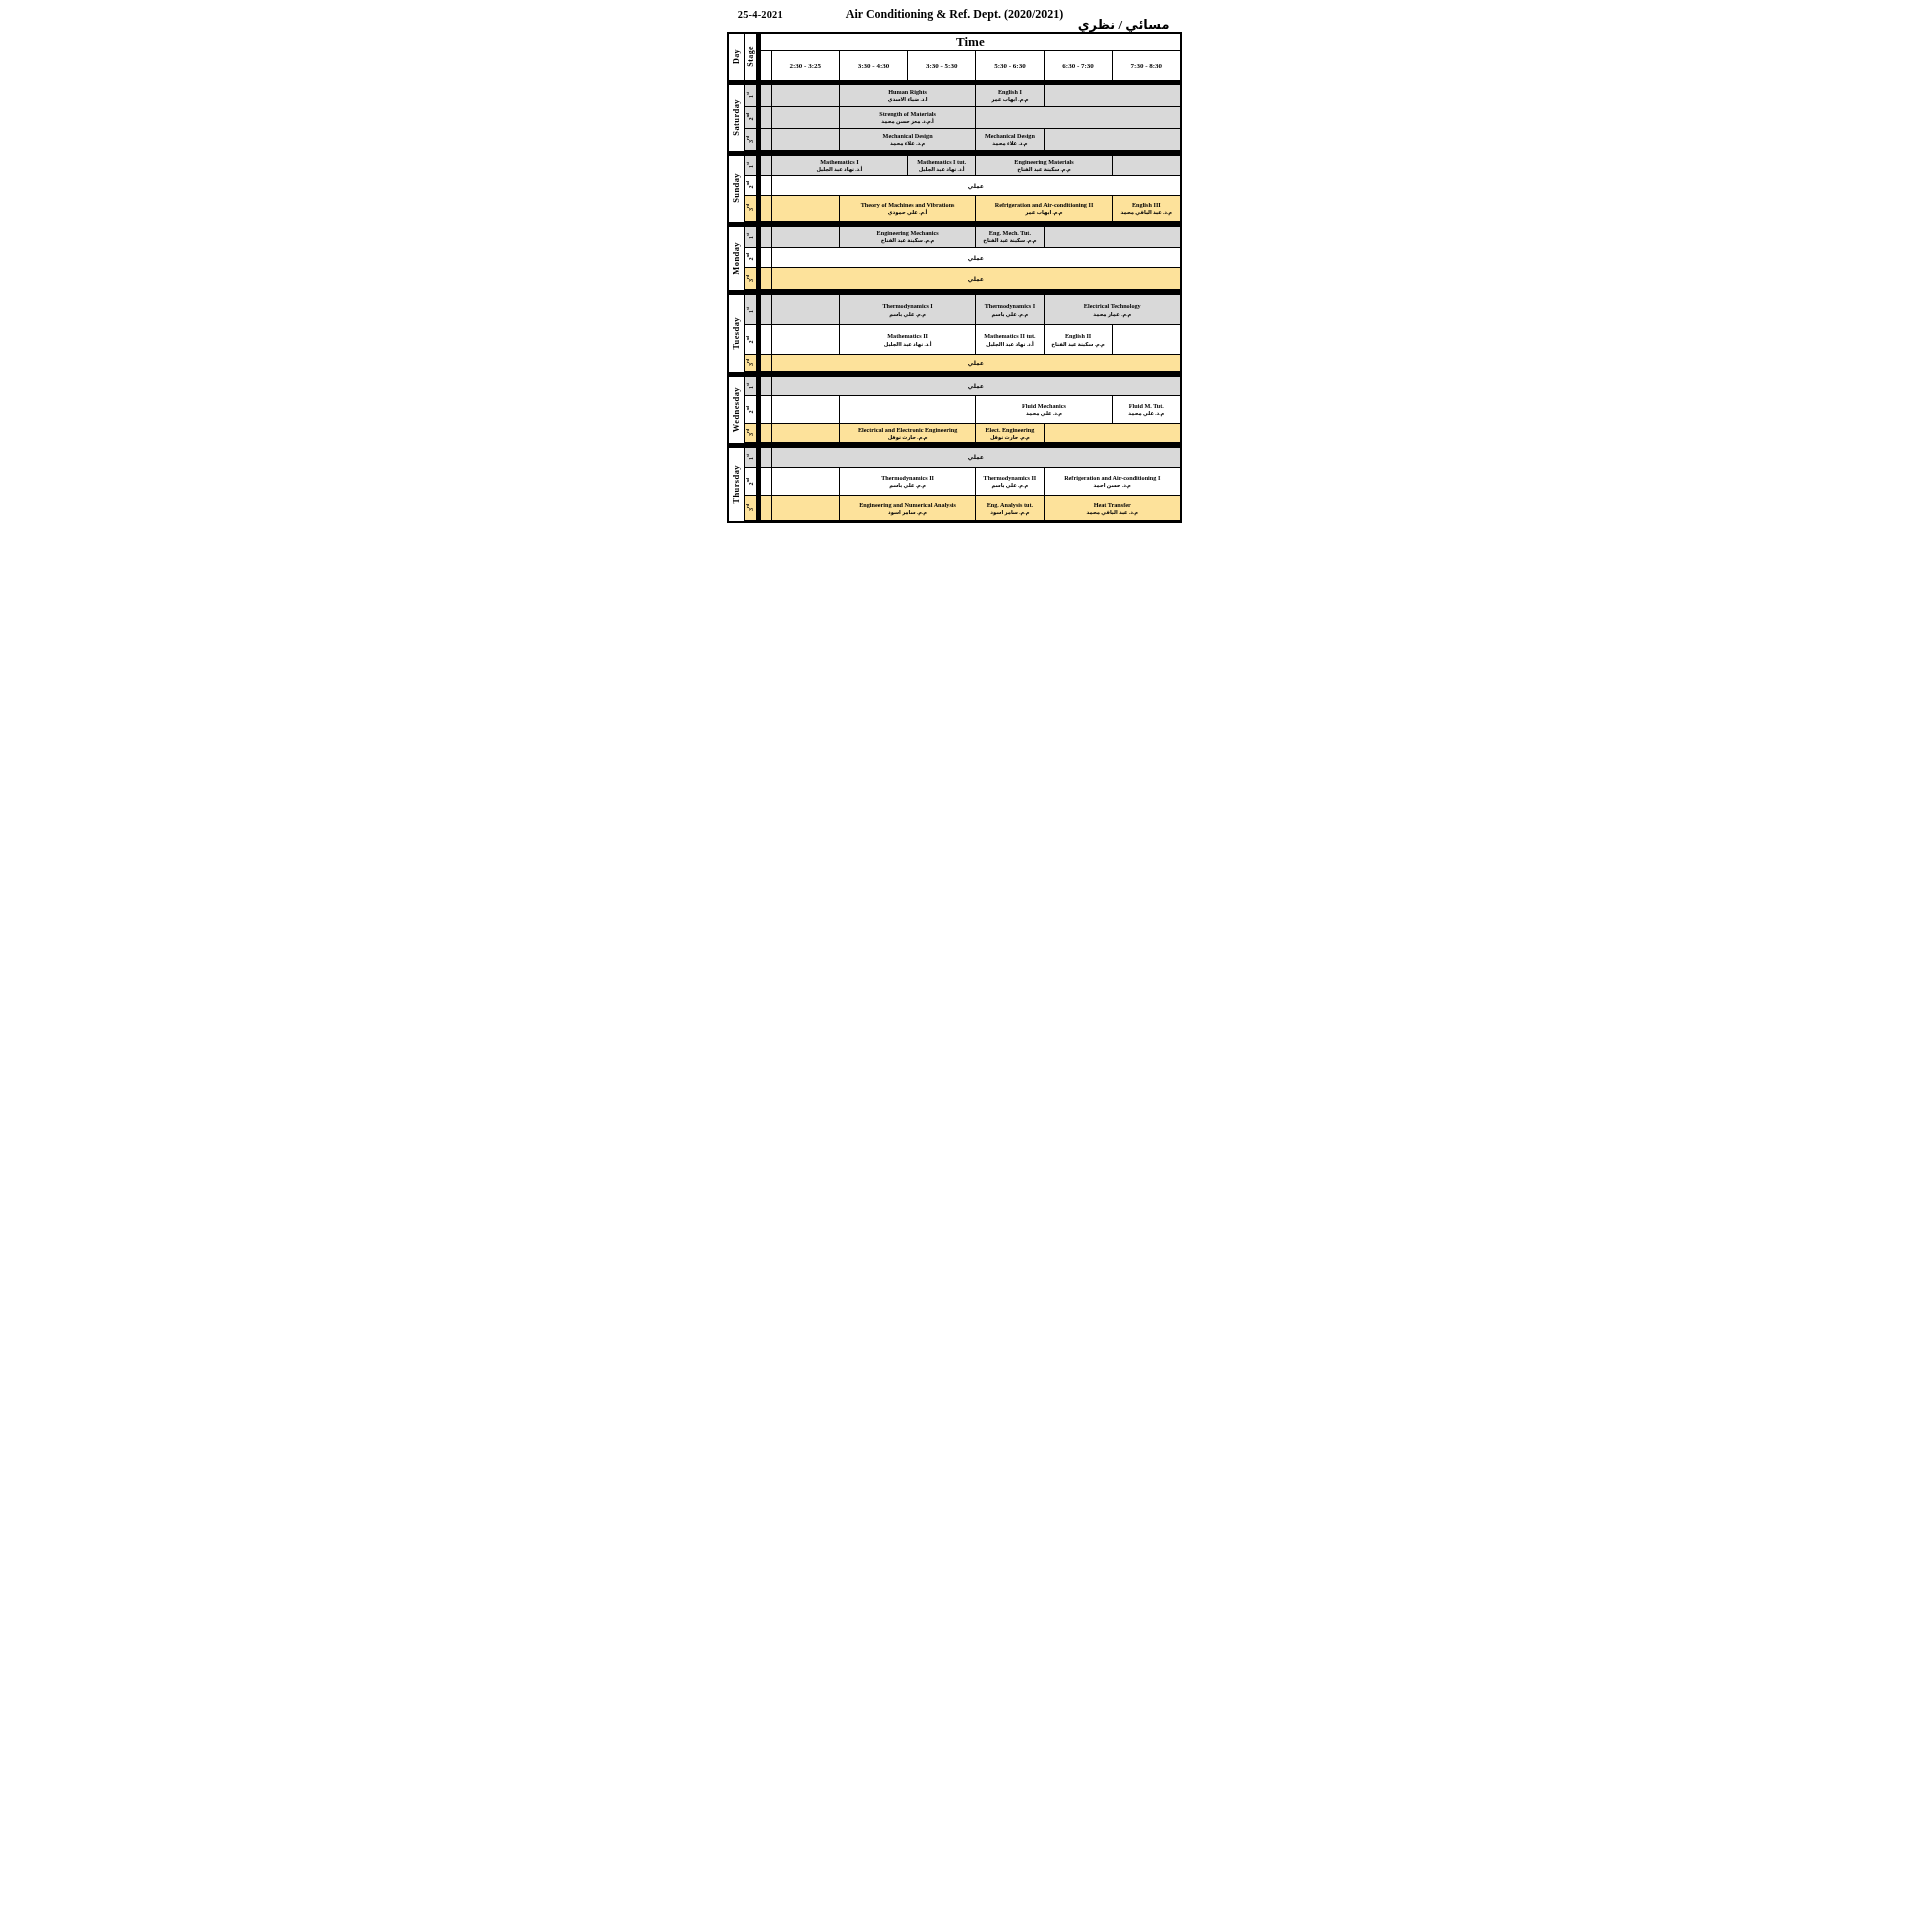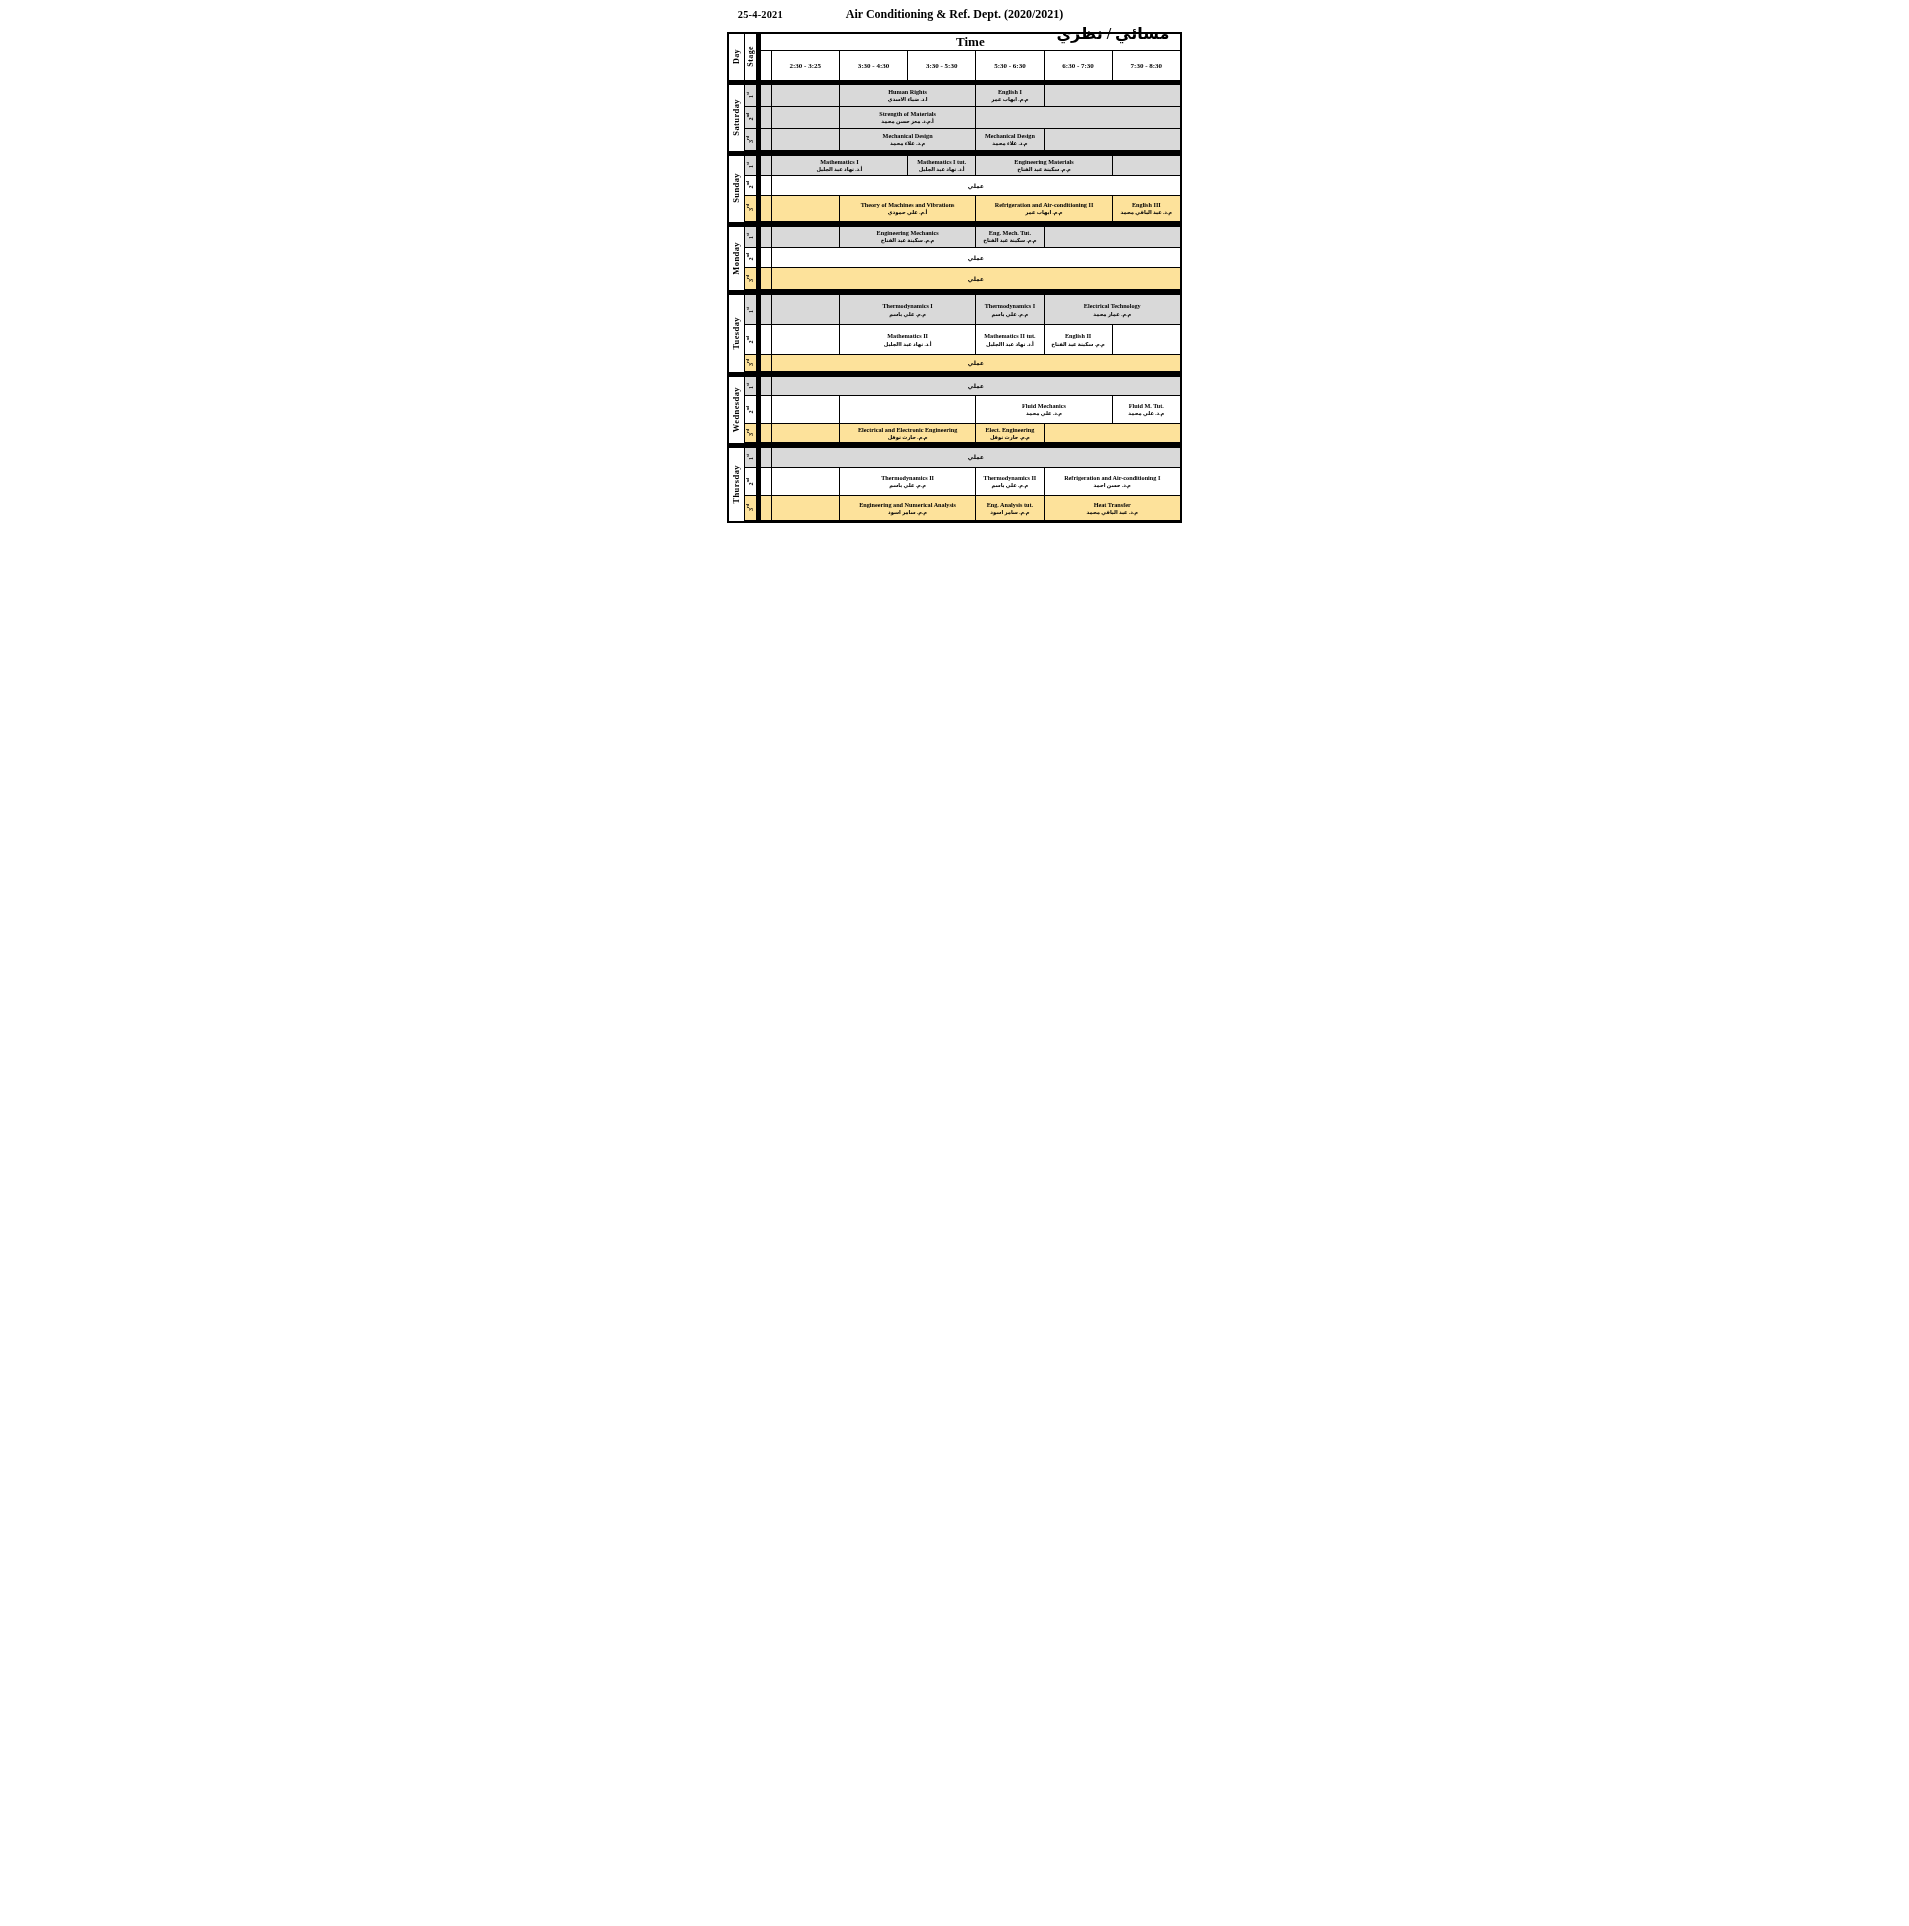--- a/index.html
+++ b/index.html
@@ -3,21 +3,21 @@
 <meta charset="utf-8">
 <style>
   html,body { margin:0; padding:0; background:#ffffff; }
   body { font-family:"Liberation Serif","DejaVu Sans",serif; color:#000; }
   .page { width:478px; height:532px; margin:0 auto; position:relative; background:#fff; overflow:hidden; }
 
   
   .masthead { position:relative; height:32px; }
   .hdate { position:absolute; left:22.3px; top:8.5px; font-size:10.4px; font-weight:bold; letter-spacing:0.2px; }
   .htitle { position:absolute; left:0; right:0; top:7px; text-align:center; font-size:12px; font-weight:bold; }
-  .hshift { position:absolute; right:24px; top:24px; font-size:16px; font-weight:bold; direction:rtl; }
+  .hshift { position:absolute; right:24px; top:17px; font-size:13px; font-weight:bold; direction:rtl; }
 
   
   table.tt { border-collapse:separate; border-spacing:0; border:2.7px solid #000; table-layout:fixed; width:455px; margin:0 auto; }
   td { padding:0; margin:0; text-align:center; vertical-align:middle; overflow:hidden; }
 
   .bg-g { background:#D9D9D9; }
   .bg-w { background:#FFFFFF; }
   .bg-y { background:#FDE29B; }
 
   .daycell { background:#fff; }

